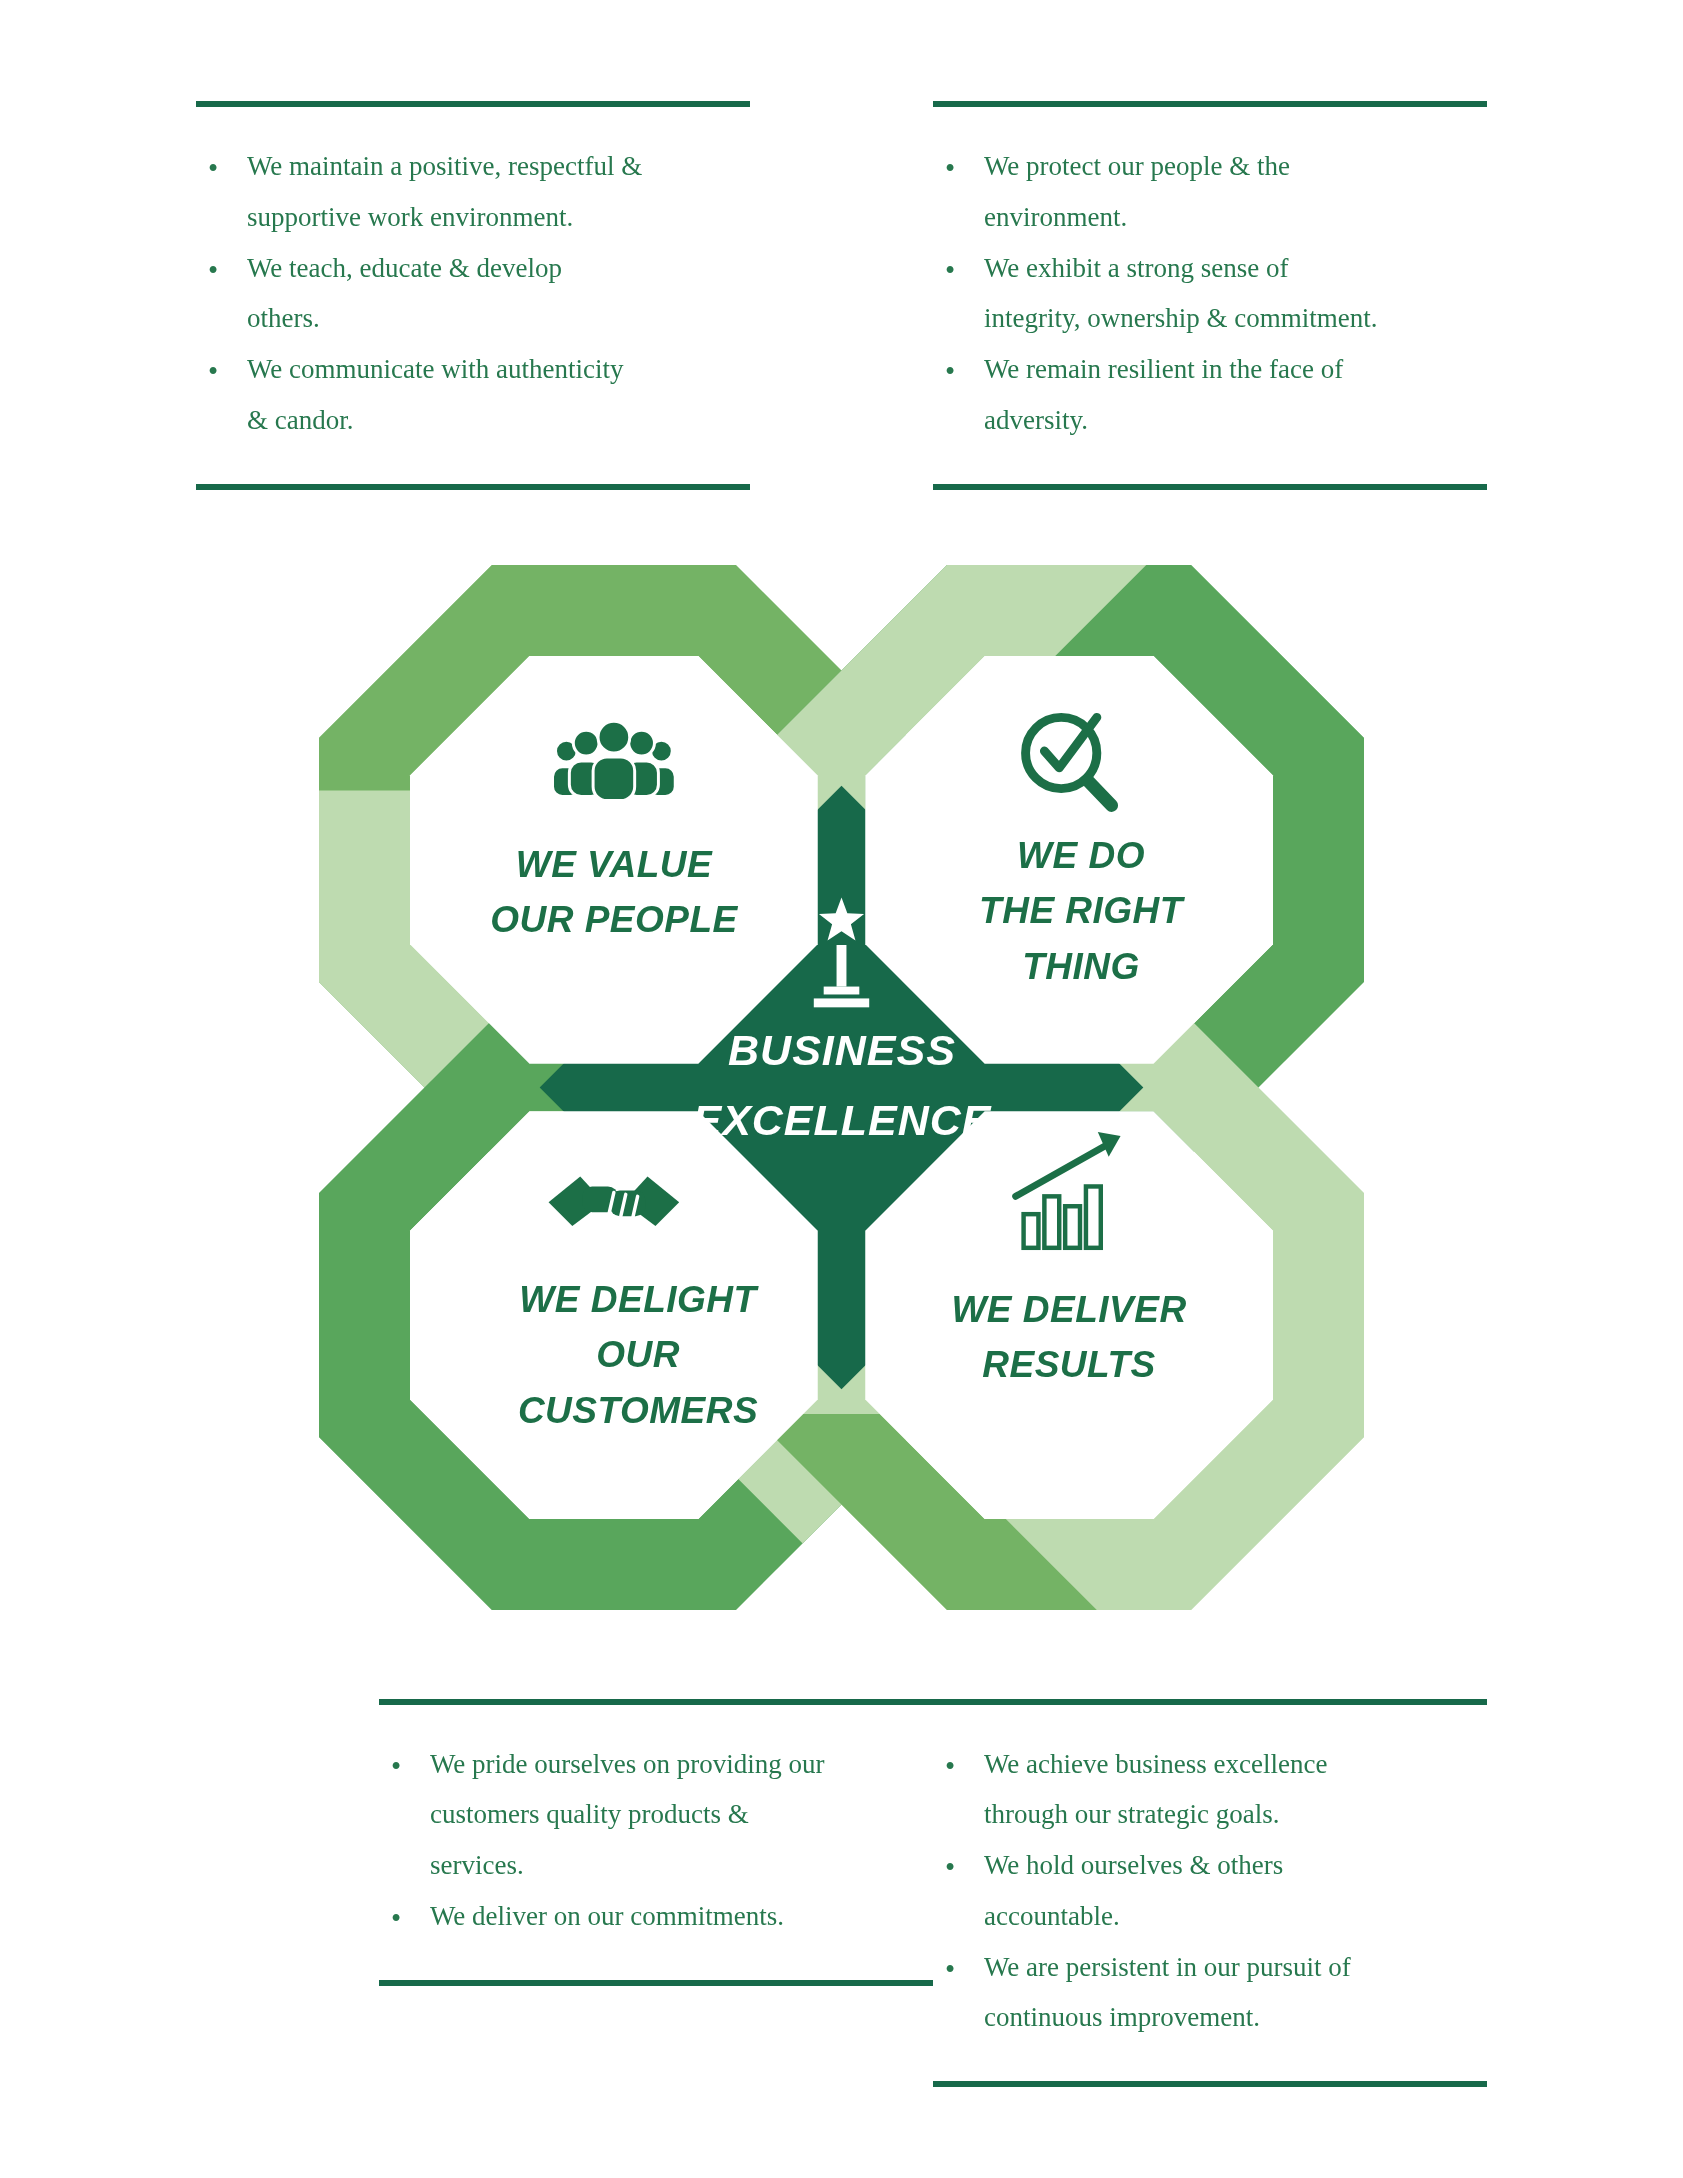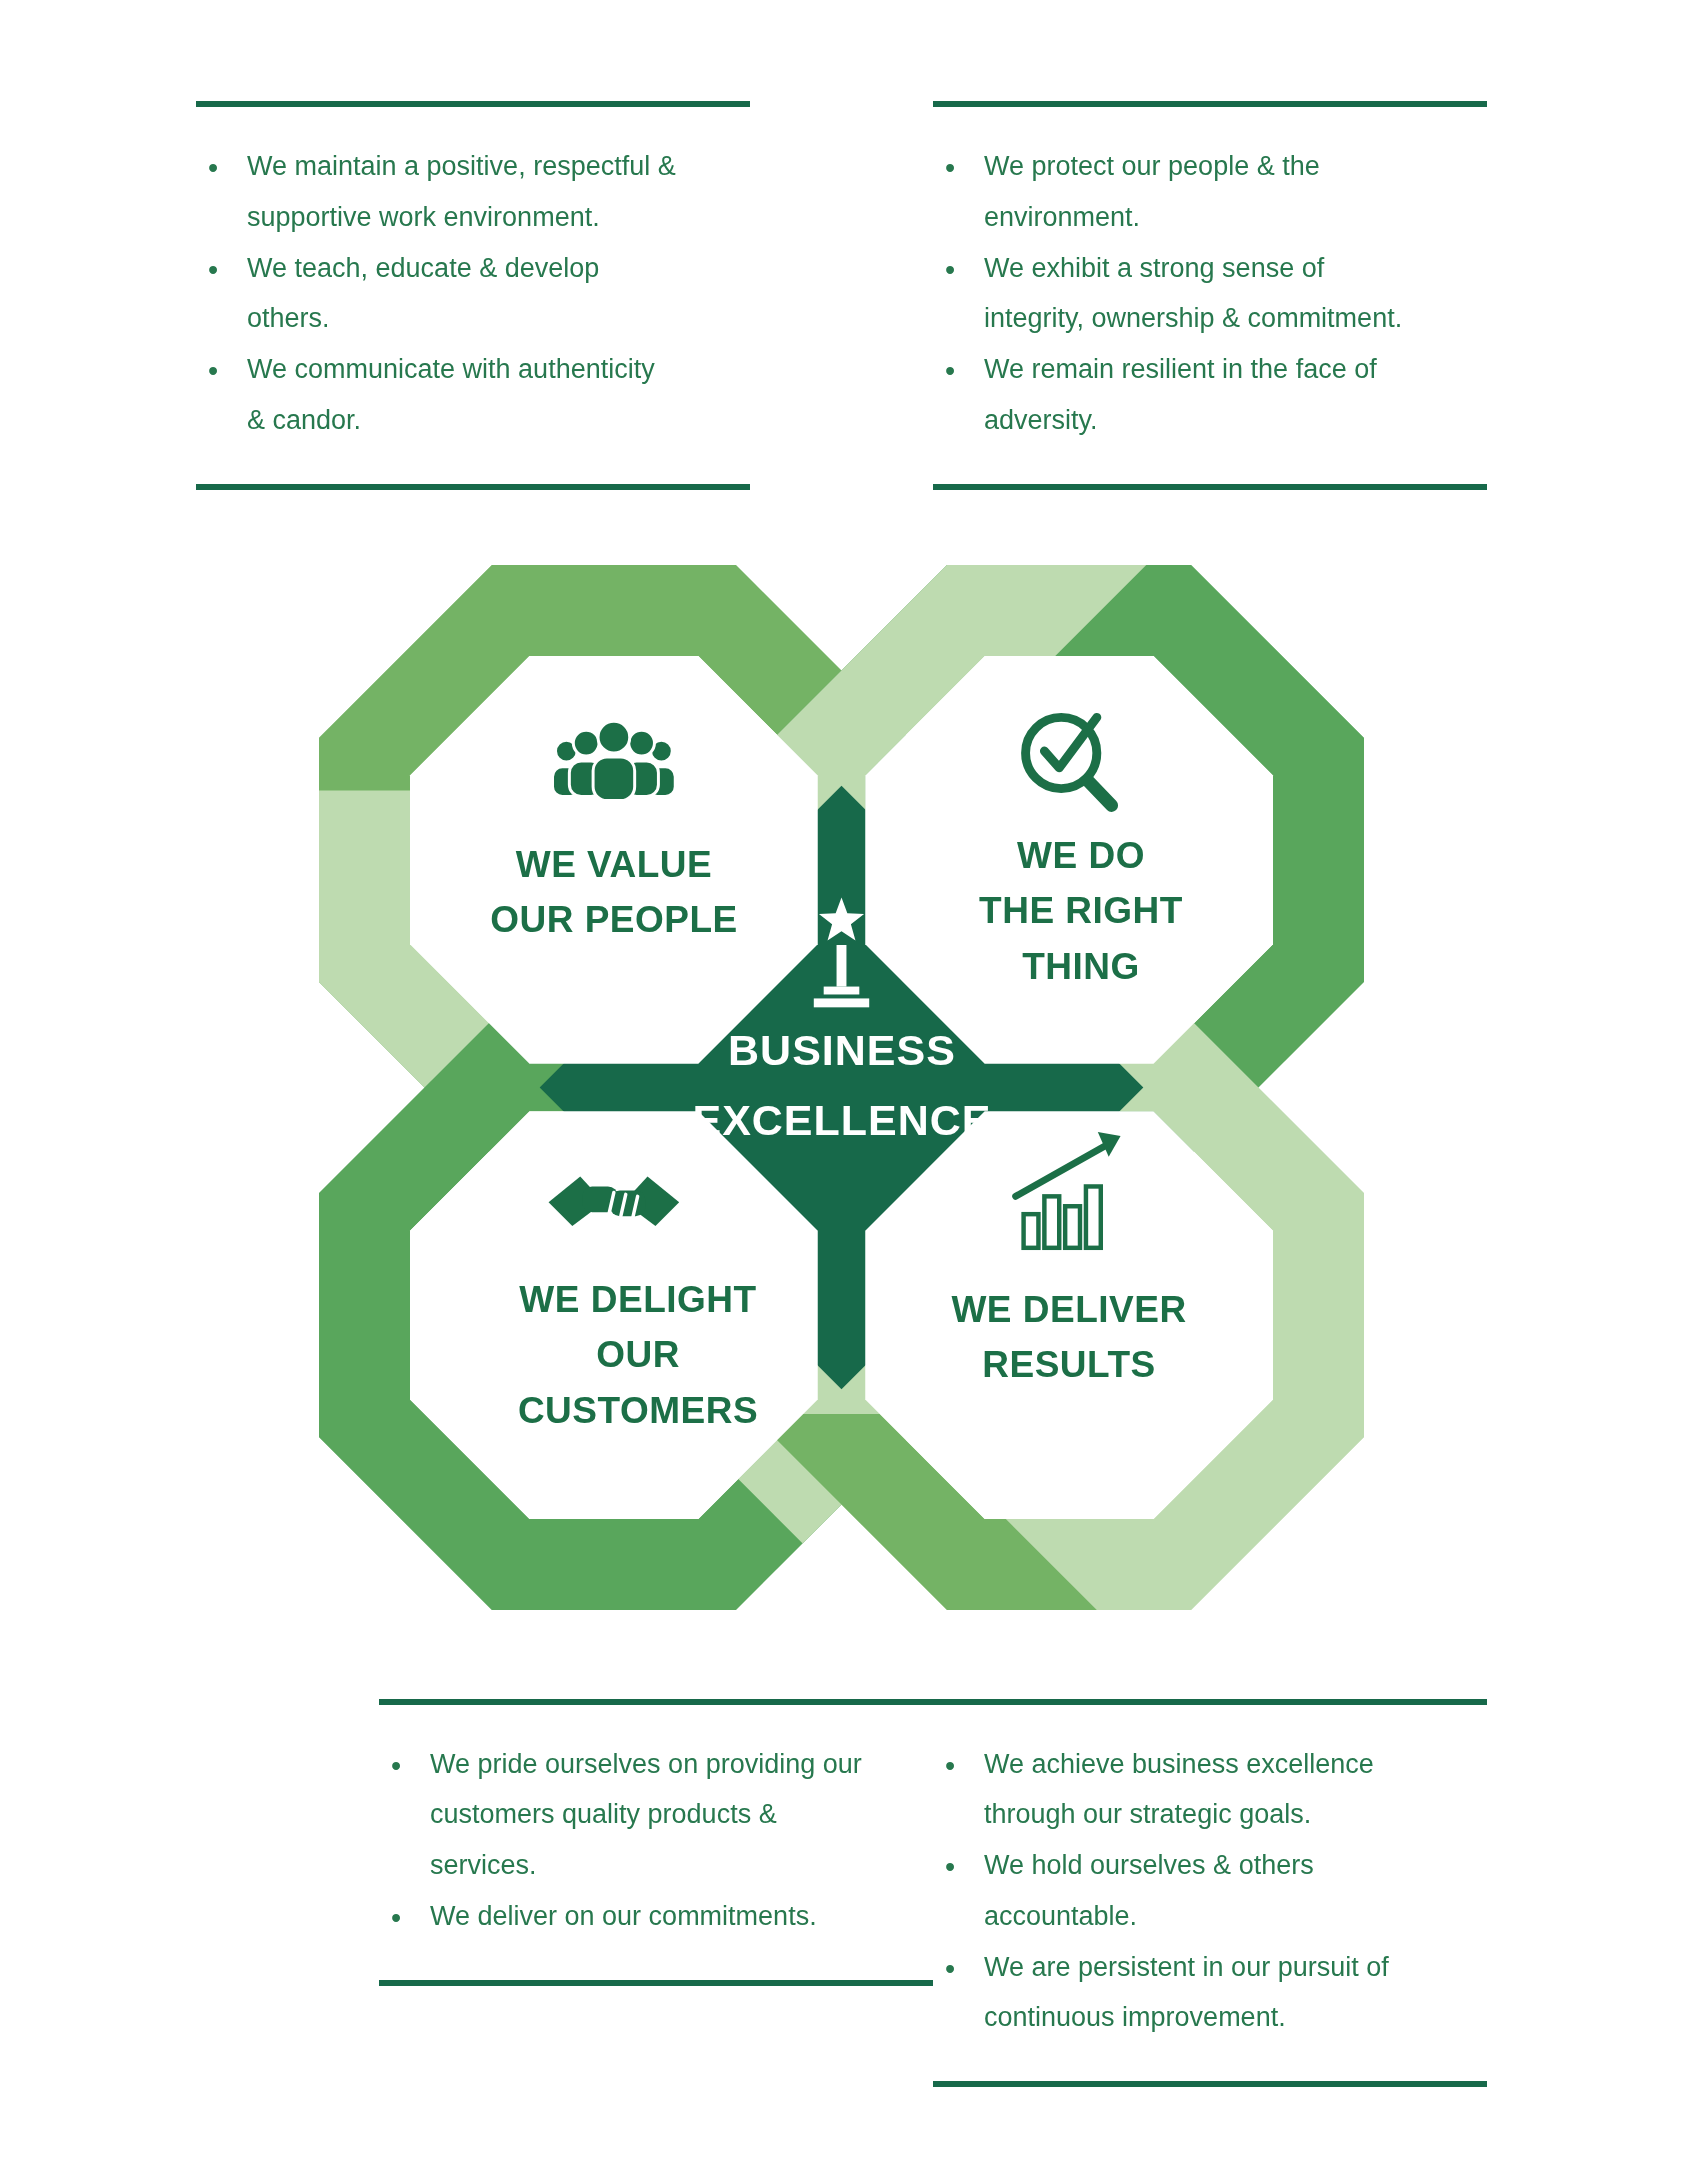--- a/index.html
+++ b/index.html
@@ -6,34 +6,35 @@
   body{
     width:1683px;height:2178px;background:#ffffff;
     font-family:"Liberation Sans", sans-serif;
     color:#27784e;
   }
   .row{display:flex;justify-content:space-between;width:1291px;margin:0 auto;}
   .top-row{padding-top:101px;}
   .bottom-row{margin-top:87px;justify-content:flex-end;}
   .col{width:554px;}
   .rule{height:6px;background:#17694a;}
-  ul.bullets{list-style:none;margin:34px 0 38px 0;padding:0;}
+  ul.bullets{list-style:none;margin:34px 0 38px 0;padding:0;font-family:Liberation Serif, serif;}
   ul.bullets li{
     position:relative;padding-left:51px;margin:0;
     font-size:27px;line-height:1.88;color:#27784e;
     white-space:pre-line;
   }
   ul.bullets li::before{
     content:"\2022";
     position:absolute;left:12px;top:0;
     color:#27784e;font-size:29px;
   }
   .diagram{
     position:relative;width:1049px;height:1049px;
     margin:73px auto 0 auto;
+    font-style:italic;
   }
   .diagram svg{position:absolute;left:0;top:0;}
   .node-label{
     position:absolute;transform:translate(-50%,-50%);
     text-align:center;font-weight:bold;color:#1c6f47;
     font-size:37px;line-height:1.5;letter-spacing:0.5px;
     white-space:pre-line;width:max-content;
   }
   .center-label{
     position:absolute;transform:translate(-50%,-50%);

